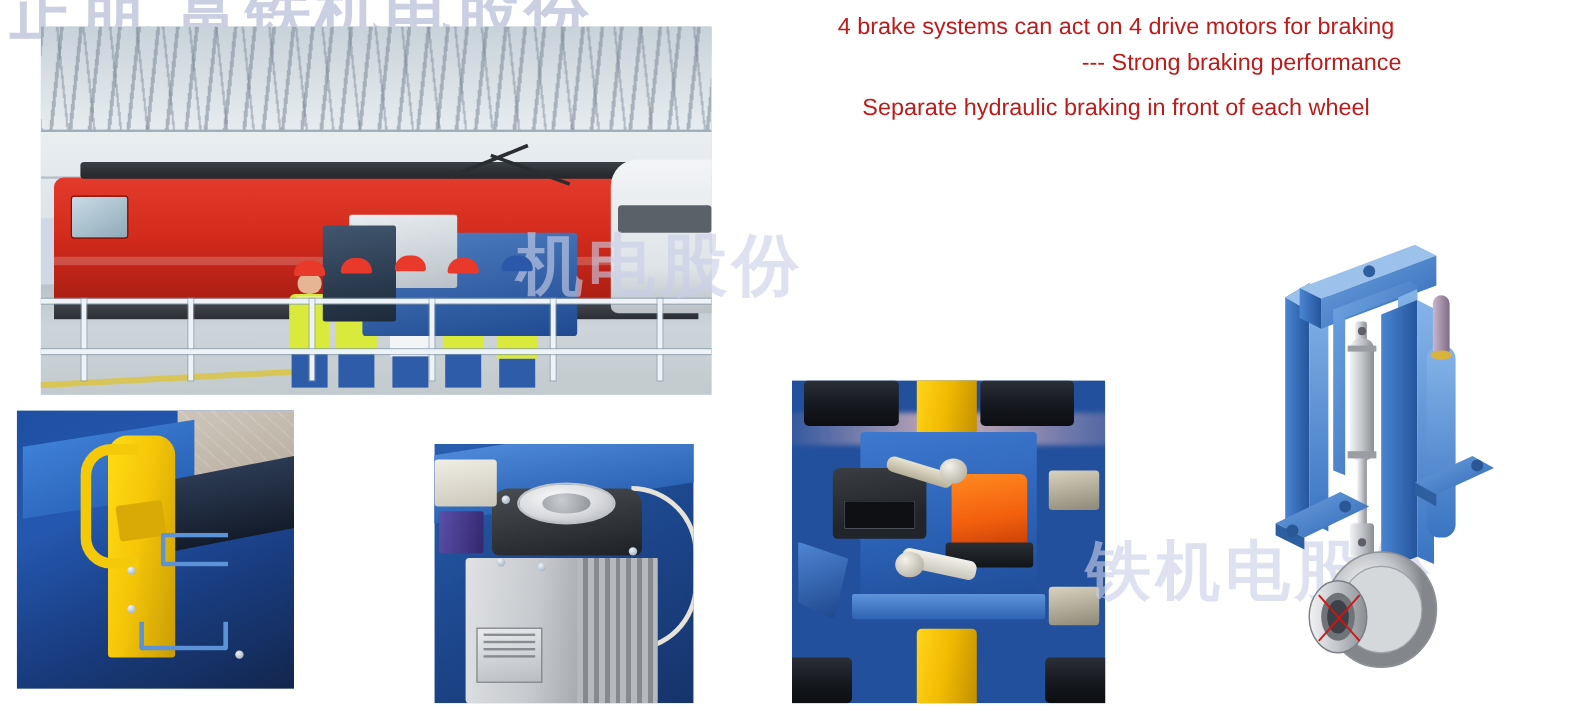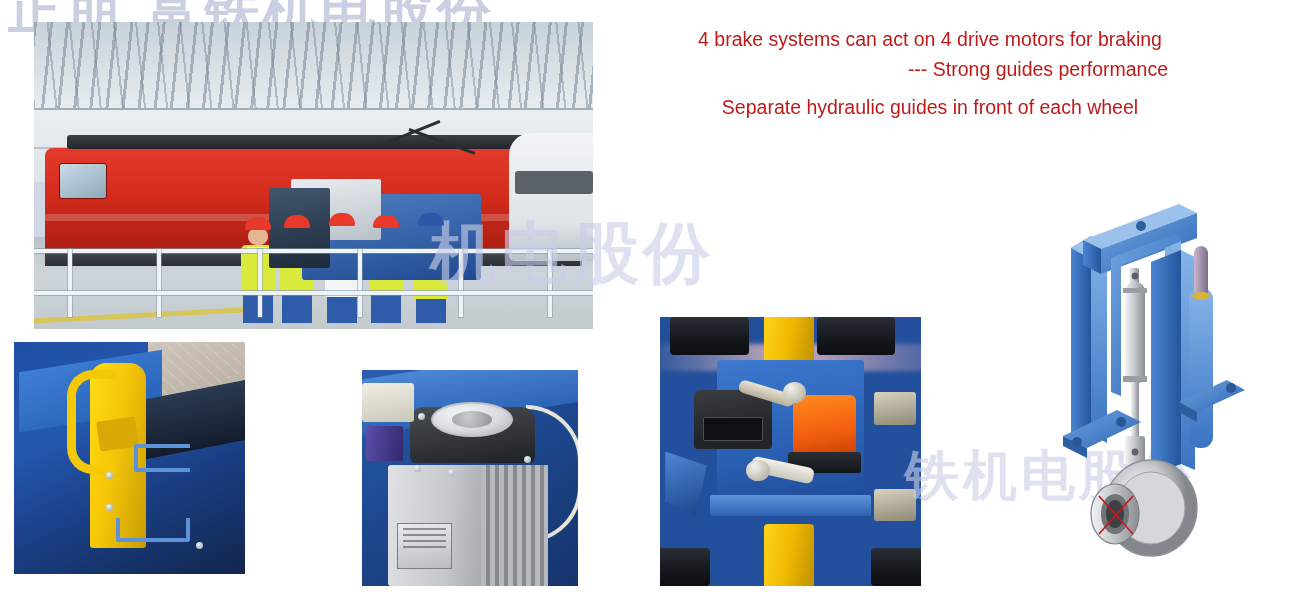--- a/index.html
+++ b/index.html
@@ -22,38 +22,38 @@
     font-family: "DejaVu Sans", sans-serif;
     font-weight: 700;
     color: #c9cfe8;
     opacity: .62;
     white-space: nowrap;
     letter-spacing: 4px;
     pointer-events: none;
     user-select: none;
   }
   .wm-top   { left: 8px;  top: -26px; font-size: 54px; color: #b9bfd8; opacity:.75; }
-  .wm-mid   { left: 430px; top: 208px; font-size: 67px; text-align: right; }
+  .wm-mid   { left: 430px; top: 184px; font-size: 56px; text-align: right; }
   .wm-right { left: 905px; top: 440px; font-size: 54px; }
 
   
   .logo {
     position: absolute;
     left: 0px; bottom: 0px;
     width: 200px; height: 78px;
     pointer-events: none;
     user-select: none;
     opacity: .85;
   }
   .logo svg { display:block; }
 
   
   .text-block {
     position: absolute;
-    left: 640px; top: 24px;
+    left: 640px; top: 7px;
     width: 580px;
     text-align: center;
   }
   .tline {
     font-family: "Liberation Sans", sans-serif;
     font-size: 19.5px;
     line-height: 30px;
     color: #bf1a1a;
     white-space: nowrap;
   }
@@ -411,22 +411,22 @@
       <div class="rail-post" style="left:58%"></div>
       <div class="rail-post" style="left:76%"></div>
       <div class="rail-post" style="left:92%"></div>
     </div>
   </div>
 
   <div class="wm wm-mid">机电股份</div>
 
   <div class="text-block">
     <div class="tline l1">4 brake systems can act on 4 drive motors for braking</div>
-    <div class="tline l2">--- Strong guides performance</div>
-    <div class="tline l3">Separate hydraulic guides in front of each wheel</div>
+    <div class="tline l2">--- Strong braking performance</div>
+    <div class="tline l3">Separate hydraulic braking in front of each wheel</div>
   </div>
 
   <div class="pic" id="pic-clamp">
     <div class="clamp-bg"></div>
     <div class="clamp-ground"></div>
     <div class="clamp-plate"></div>
     <div class="clamp-darkbar"></div>
     <div class="clamp-hook"></div>
     <div class="clamp-bracket"></div>
     <div class="clamp-bracket2"></div>

